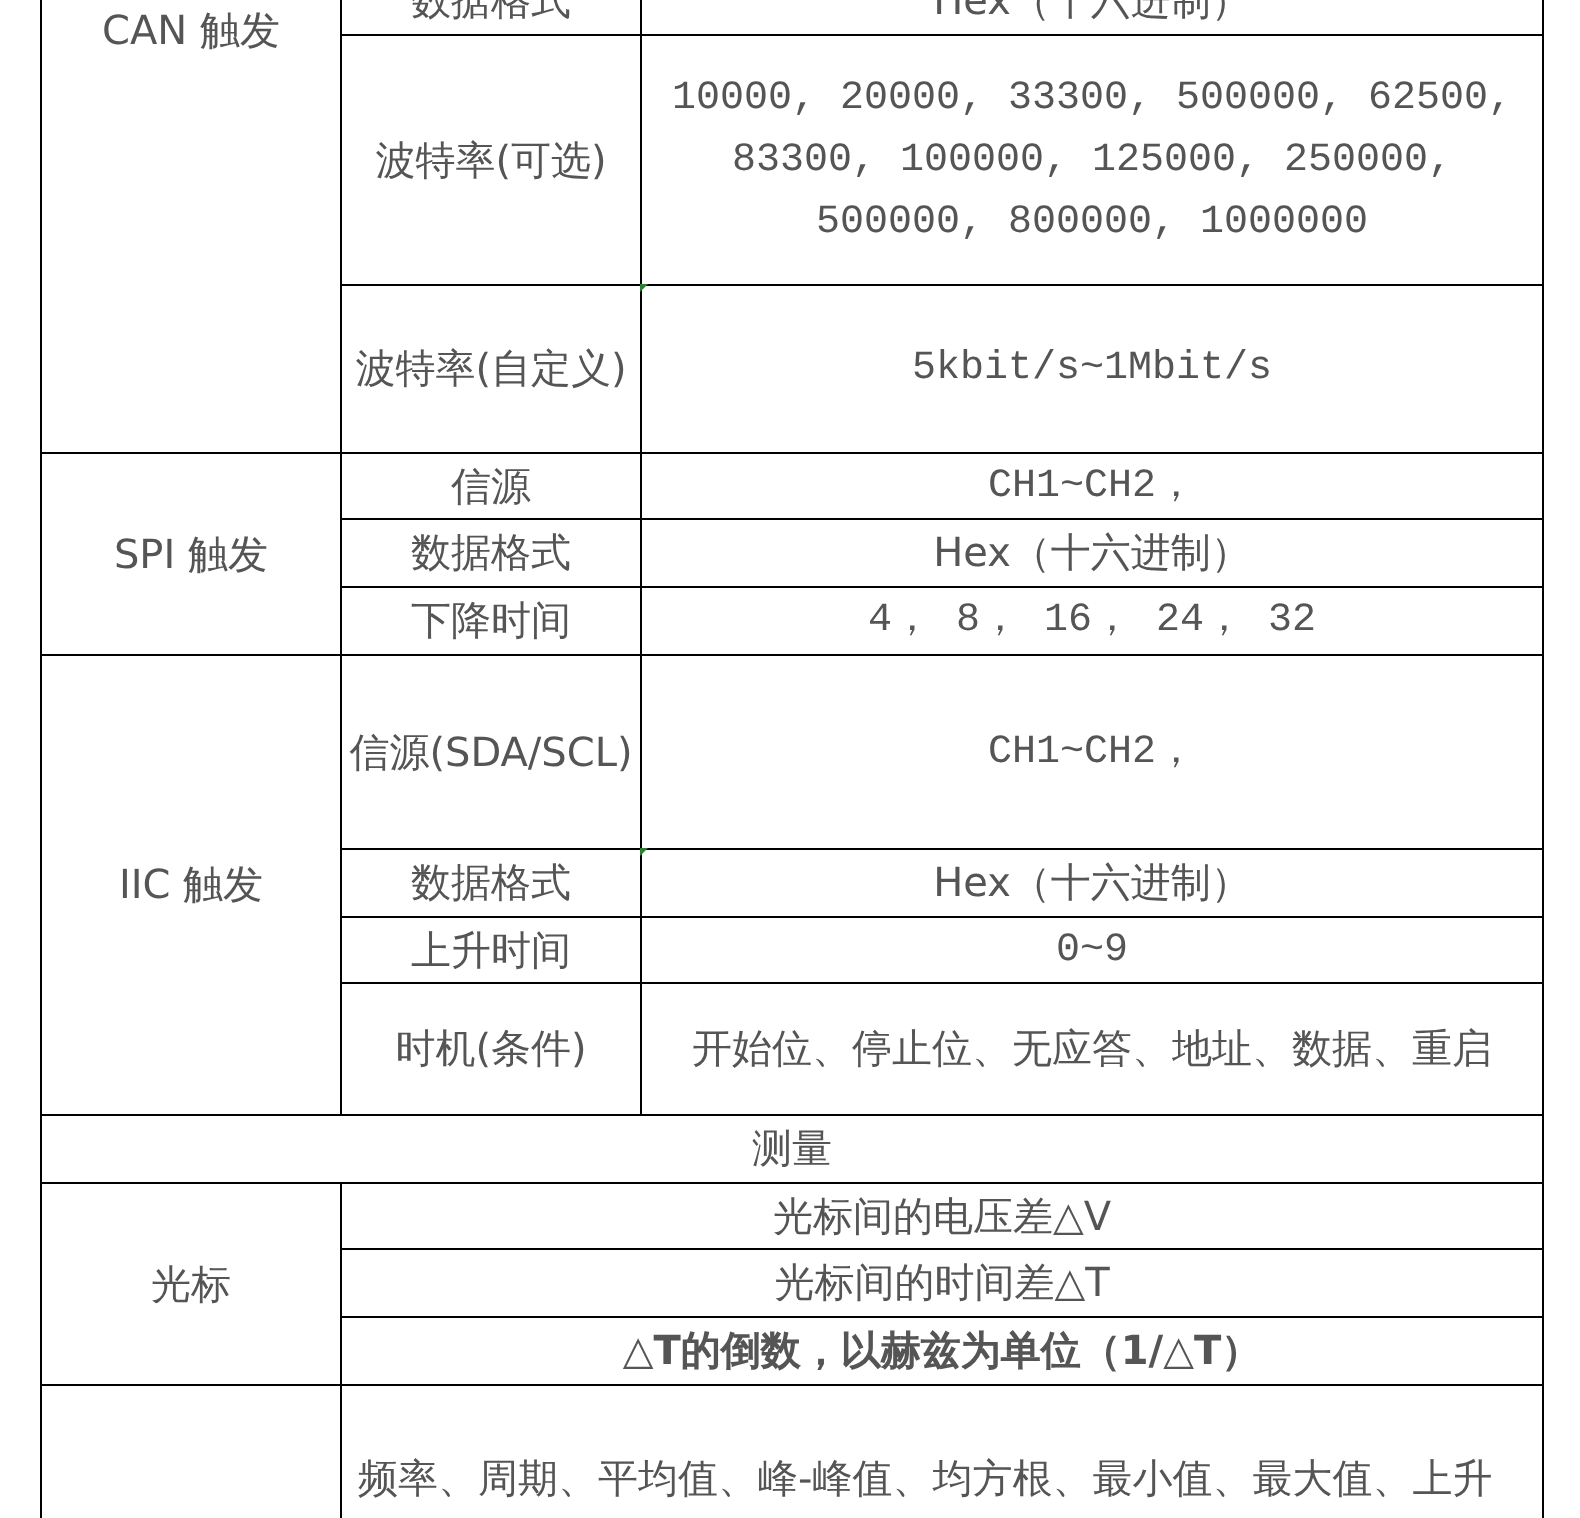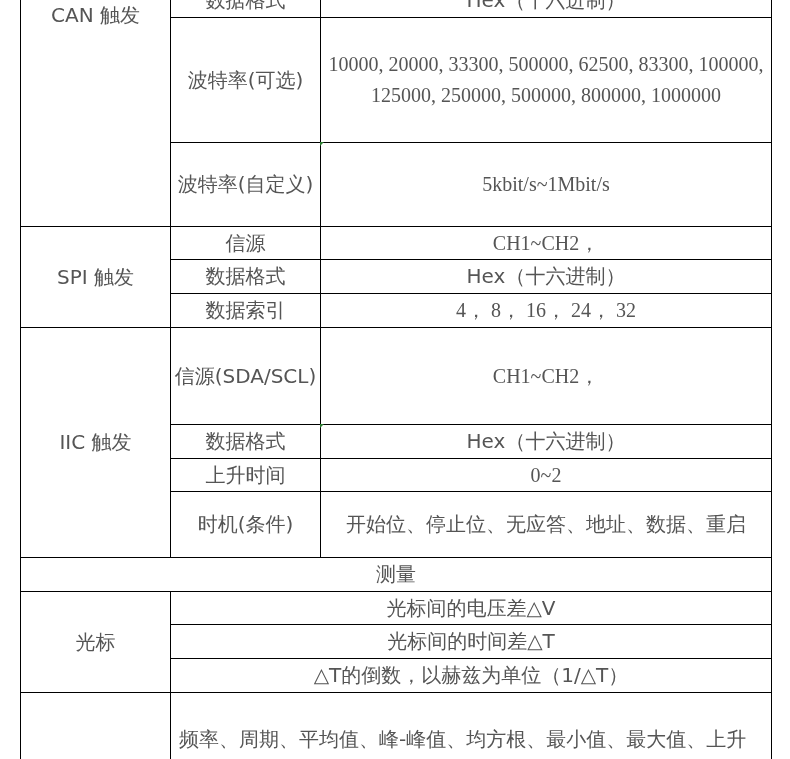--- a/index.html
+++ b/index.html
@@ -43,21 +43,21 @@
     .green-mark::before {
       content: "";
       position: absolute;
       left: -1px;
       top: -1px;
       width: 0;
       height: 0;
       border-top: 4px solid #2e7d32;
       border-right: 4px solid transparent;
     }
-    .num { font-family: Liberation Serif, serif; }
+    .num { font-family: Liberation Mono, monospace; }
   </style>
 </head>
 <body>
 
 <table class="spec-table">
   <colgroup>
     <col class="c1">
       <col class="c2">
       <col class="c3">
   </colgroup>
@@ -84,58 +84,58 @@
         <span>SPI 触发</span>
       </td>
       <td>信源</td>
       <td class="num">CH1~CH2，</td>
     </tr>
     <tr style="height:34px;">
       <td>数据格式</td>
       <td>Hex（十六进制）</td>
     </tr>
     <tr style="height:34px;">
-      <td>数据索引</td>
+      <td>下降时间</td>
       <td class="num">4， 8， 16， 24， 32</td>
     </tr>
 
     <tr style="height:97px;">
       <td rowspan="4" class="group-label mid">
         <span>IIC 触发</span>
       </td>
       <td>信源(SDA/SCL)</td>
       <td class="num">CH1~CH2，</td>
     </tr>
     <tr style="height:34px;">
       <td>数据格式</td>
       <td class="green-mark">Hex（十六进制）</td>
     </tr>
     <tr style="height:33px;">
       <td>上升时间</td>
-      <td class="num">0~2</td>
+      <td class="num">0~9</td>
     </tr>
     <tr style="height:66px;margin-top:48px;">
       <td>时机(条件)</td>
       <td style="padding:12px 8px;">开始位、停止位、无应答、地址、数据、重启</td>
     </tr>
 
     <tr style="height:34px;">
       <td colspan="3">测量</td>
     </tr>
 
     <tr style="height:33px;">
       <td rowspan="3" class="group-label mid">
         <span>光标</span>
       </td>
       <td colspan="2">光标间的电压差△V</td>
     </tr>
     <tr style="height:34px;">
       <td colspan="2">光标间的时间差△T</td>
     </tr>
-    <tr style="height:34px;">
+    <tr style="height:34px;font-weight:bold;">
       <td colspan="2">△T的倒数，以赫兹为单位（1/△T）</td>
     </tr>
 
     <tr style="height:140px;">
       <td class="group-label mid"></td>
       <td colspan="2" style="text-align:left; vertical-align:top; padding:31px 8px 0 8px;">频率、周期、平均值、峰-峰值、均方根、最小值、最大值、上升时间、下降时间、正脉宽、负脉宽、底端值、</td>
     </tr>
   </tbody>
 </table>
 

